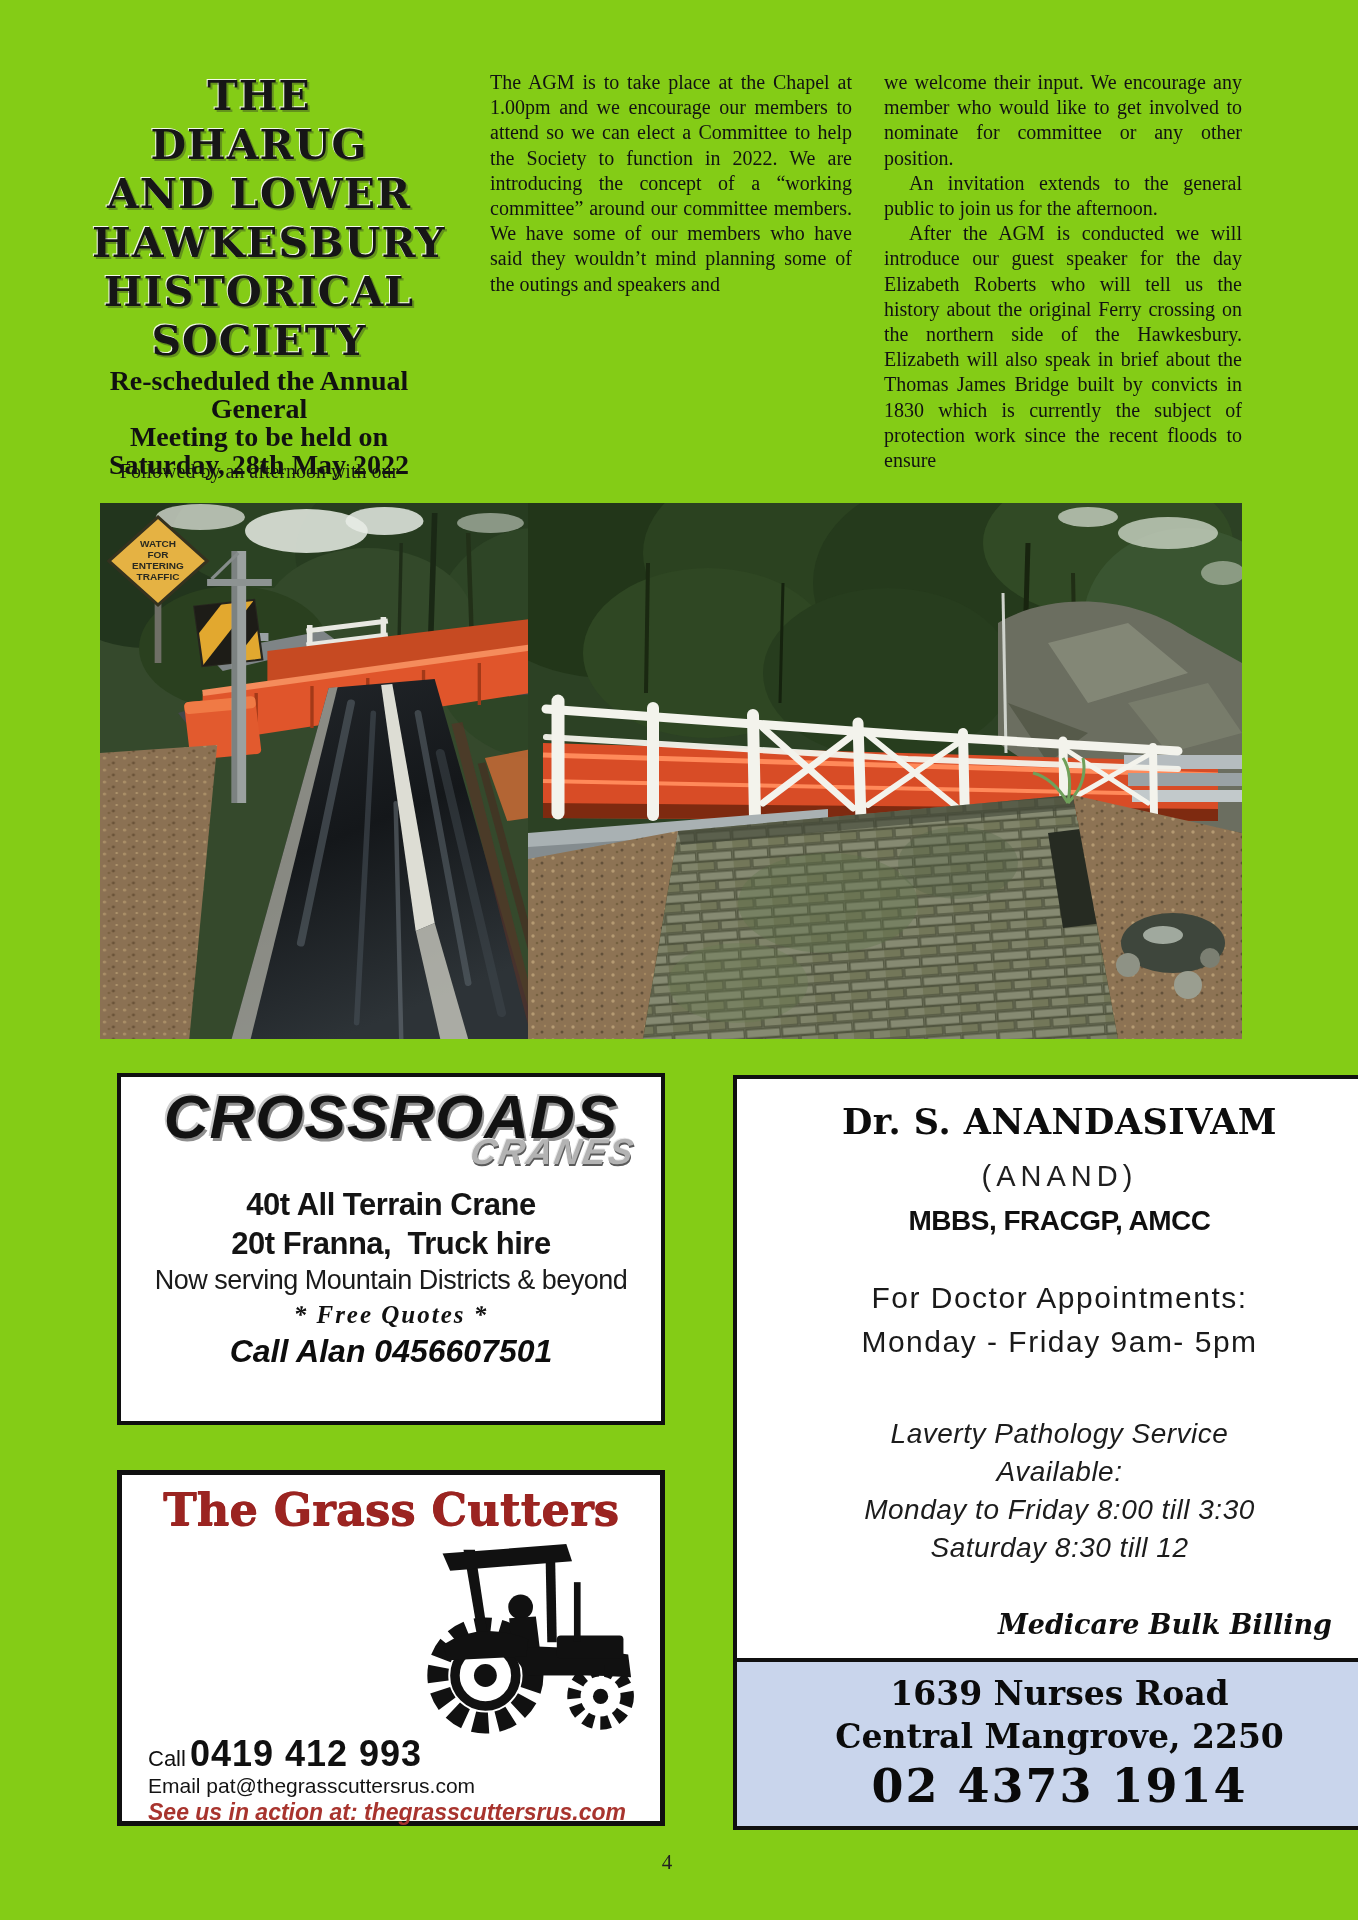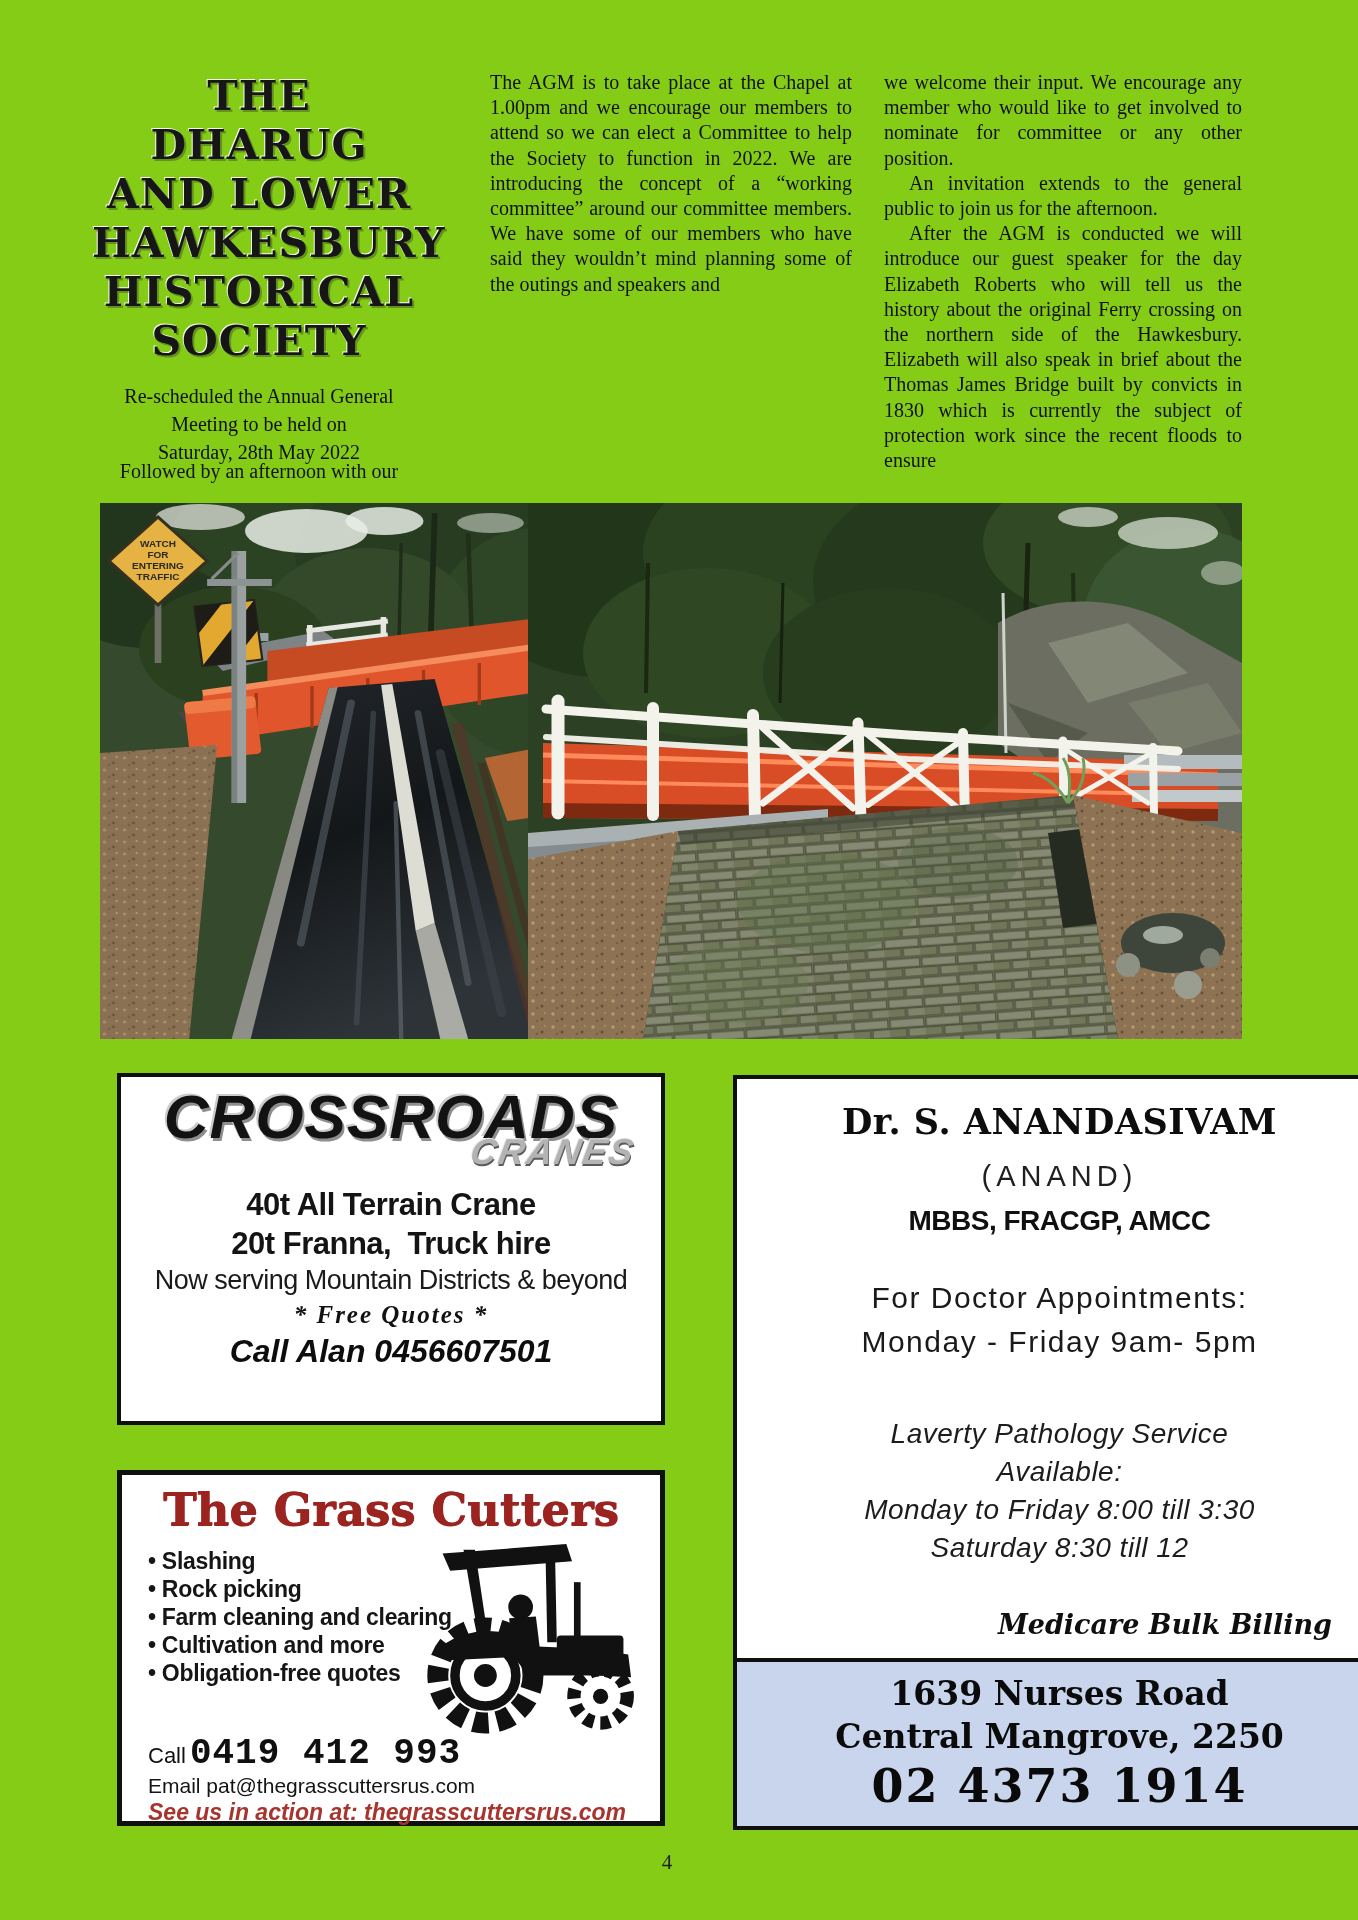--- a/index.html
+++ b/index.html
@@ -3,21 +3,21 @@
 <meta charset="utf-8">
 <style>
   html,body{margin:0;padding:0;}
   body{width:1358px;height:1920px;background:#ffffff;font-family:"Liberation Serif",serif;}
   .page{position:relative;width:1358px;height:1920px;background:#84cc16;overflow:hidden;}
 
   
   .masthead{position:absolute;left:92px;top:72px;width:334px;text-align:center;}
   .mast-title .tl{font-family:"DejaVu Serif",serif;font-weight:700;font-size:41px;line-height:49px;
     letter-spacing:1px;color:#161616;text-shadow:2px 2px 0 rgba(40,40,40,.35), -1px -1px 0 rgba(255,255,255,.9);}
-  .mast-sub{margin-top:16px;font-family:"Liberation Serif",serif;font-weight:normal;font-size:20px;line-height:28px;color:#111;}
+  .mast-sub{margin-top:1px;font-family:"Liberation Serif",serif;font-weight:bold;font-size:28px;line-height:28px;color:#111;}
   .mast-intro{position:absolute;left:92px;top:460px;width:334px;text-align:center;
     font-size:20px;color:#141414;}
 
   
   .article-col{position:absolute;top:70px;font-size:20px;line-height:25.2px;text-align:justify;color:#121212;}
   .article-col p{margin:0;}
   .article-col p + p{text-indent:1.25em;}
   #col2{left:490px;width:362px;}
   #col3{left:884px;width:358px;}
 
@@ -47,21 +47,21 @@
   
   #ad-grass{left:117px;top:1470px;width:548px;height:356px;border-width:5px;}
   .gc-title{margin-top:10px;text-align:center;font-family:"DejaVu Serif",serif;font-weight:700;
     font-size:45px;line-height:50px;color:#9b2421;text-shadow:.6px 0 0 #9b2421, 0 .6px 0 #9b2421;}
   .gc-list{position:absolute;left:26px;top:72px;margin:0;padding:0;list-style:none;
     font-family:"Liberation Sans",sans-serif;font-weight:700;font-size:23px;line-height:28px;letter-spacing:-.3px;color:#151515;}
   .gc-list li::before{content:"• ";}
   .gc-tractor{position:absolute;right:8px;top:56px;width:238px;height:208px;}
   .gc-call{position:absolute;left:26px;top:258px;color:#101010;}
   .gc-call .lbl{font-family:"Liberation Sans",sans-serif;font-size:22px;}
-  .gc-call .num{font-family:Liberation Mono, monospace;font-weight:700;font-size:36px;letter-spacing:1px;}
+  .gc-call .num{font-family:Liberation Sans, sans-serif;font-weight:700;font-size:36px;letter-spacing:1px;}
   .gc-email{position:absolute;left:26px;top:299px;font-family:"Liberation Sans",sans-serif;font-size:21px;color:#141414;}
   .gc-web{position:absolute;left:26px;top:324px;font-family:"Liberation Sans",sans-serif;font-weight:700;
     font-style:italic;font-size:23px;color:#a8342e;}
 
   
   #ad-doctor{left:733px;top:1075px;width:653px;height:755px;display:flex;flex-direction:column;text-align:center;}
   .dr-name{margin-top:22px;font-family:"DejaVu Serif",serif;font-weight:700;font-size:35px;letter-spacing:.5px;color:#0d0d0d;}
   .dr-alias{margin-top:18px;font-family:"Liberation Sans",sans-serif;font-size:29px;letter-spacing:5px;color:#1f1f1f;}
   .dr-qual{margin-top:12px;font-family:"Liberation Sans",sans-serif;font-weight:700;font-size:28px;letter-spacing:-.5px;color:#101010;}
   .dr-appt1{margin-top:44px;font-family:"Liberation Sans",sans-serif;font-size:30px;letter-spacing:1.5px;color:#1a1a1a;}
@@ -327,27 +327,20 @@
     <div class="dr-billing">Medicare Bulk Billing</div>
     <div class="dr-address">
       <div class="dr-addr1">1639 Nurses Road</div>
       <div class="dr-addr2">Central Mangrove, 2250</div>
       <div class="dr-phone">02 4373 1914</div>
     </div>
   </div>
 
   <div id="ad-grass" class="adbox">
     <div class="gc-title">The Grass Cutters</div>
-    <ul class="gc-list">
-      <li>Slashing</li>
-      <li>Rock picking</li>
-      <li>Farm cleaning and clearing</li>
-      <li>Cultivation and more</li>
-      <li>Obligation-free quotes</li>
-    </ul>
     <svg class="gc-tractor" viewBox="0 0 250 215">
       <g fill="#111111">
         <circle cx="75" cy="150" r="50" fill="none" stroke="#111" stroke-width="22" stroke-dasharray="16 9"></circle>
         <circle cx="75" cy="150" r="32" fill="none" stroke="#111" stroke-width="10"></circle>
         <circle cx="75" cy="150" r="12"></circle>
         <circle cx="196" cy="172" r="28" fill="none" stroke="#111" stroke-width="14" stroke-dasharray="10 7"></circle>
         <circle cx="196" cy="172" r="8"></circle>
         <path d="M95,118 L185,122 L225,128 L228,152 L150,148 L120,150 Z"></path>
         <rect x="150" y="108" width="70" height="24" rx="4"></rect>
         <path d="M52,18 L68,112 L78,112 L64,18 Z"></path>

